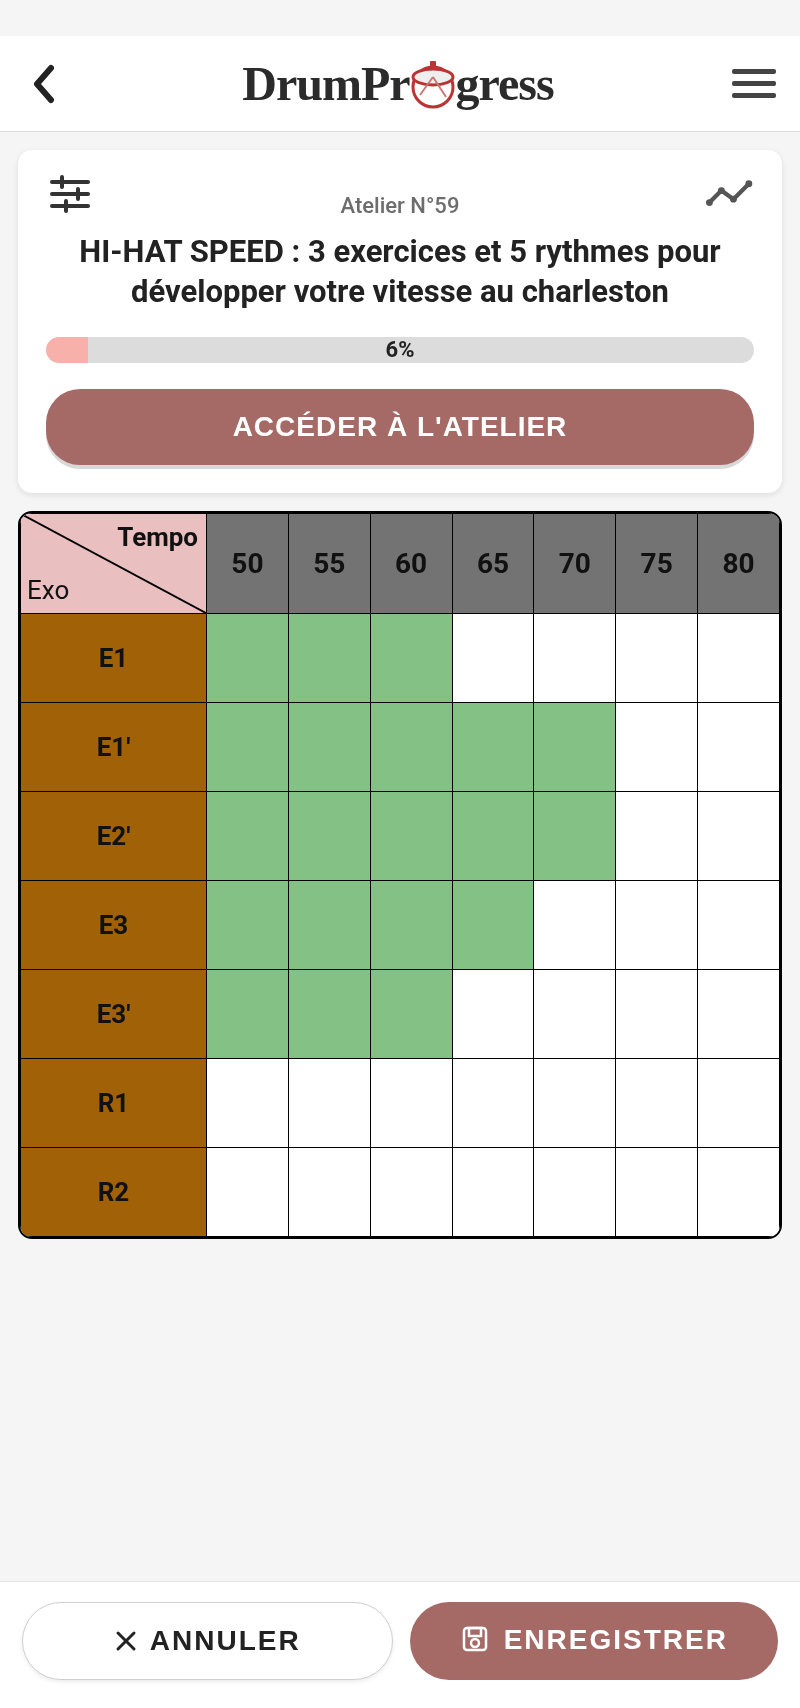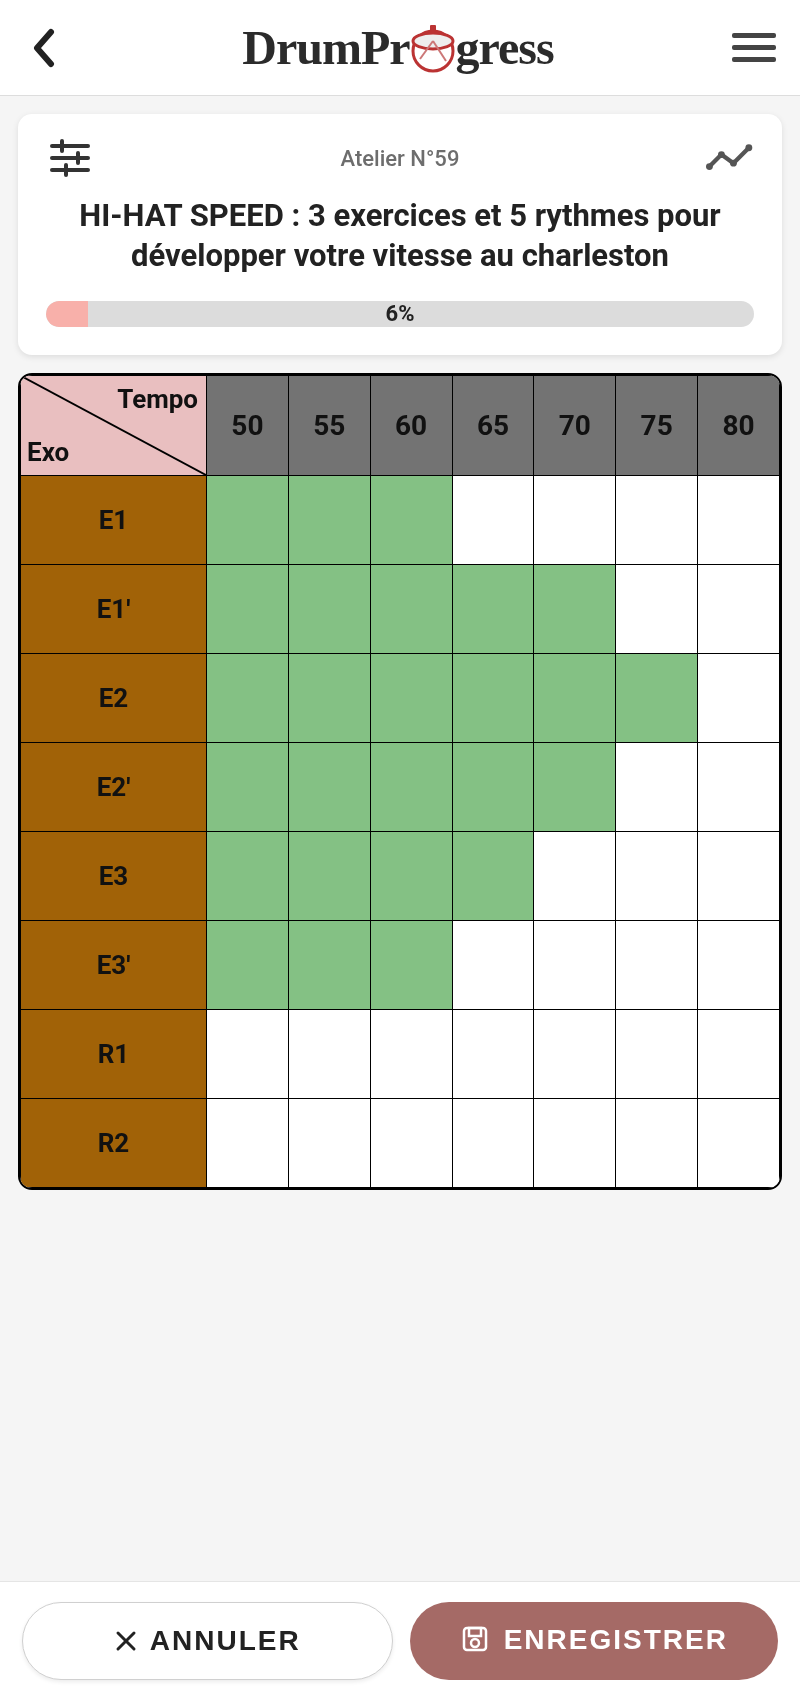--- a/index.html
+++ b/index.html
@@ -12,35 +12,36 @@
     flex-direction: column;
   }
   
   .header {
     display: flex;
     align-items: center;
     justify-content: space-between;
     padding: 20px 24px;
     background: #fff;
     border-bottom: 1px solid #ddd;
+    margin-top: 36px;
   }
   .back-btn { width: 40px; height: 40px; display:flex; align-items:center; justify-content:center; cursor:pointer; }
   .hamburger { width: 44px; height: 40px; display:flex; flex-direction:column; justify-content:center; gap:7px; cursor:pointer; }
   .hamburger span { display:block; height:5px; background:#444; border-radius:2px; }
   .logo { display:flex; align-items:center; font-family: Georgia, "Times New Roman", serif; font-weight:700; color:#2b2b2b; font-size:48px; letter-spacing:-1px; }
   .logo .drum-icon { display:inline-flex; margin:0 -4px; }
   
   .card {
     background:#fff;
     margin:18px;
     border-radius:14px;
     box-shadow: 0 2px 6px rgba(0,0,0,0.1);
     padding: 20px 28px 28px;
   }
-  .card-top { display:flex; align-items:center; justify-content:space-between; }
+  .card-top { display:flex; align-items:flex-end; justify-content:space-between; }
   .tune-icon, .graph-icon { width:48px; height:48px; display:flex; align-items:center; justify-content:center; }
   .card-subtitle { color:#6d6d6d; font-size:22px; font-weight:500; text-align:center; flex:1; }
   .card-title { font-size:31px; font-weight:700; color:#222; text-align:center; margin-top:14px; line-height:1.3; }
   .progress-row { margin-top:24px; position:relative; }
   .progress-bar-bg { height:26px; background:#dcdcdc; border-radius:13px; overflow:hidden; }
   .progress-bar-fill { height:100%; background:#f8b0aa; border-radius:13px 0 0 13px; }
   .progress-text { position:absolute; top:0; left:0; right:0; text-align:center; line-height:26px; font-weight:700; font-size:22px; color:#222; }
   .access-btn {
     display:block; width:100%; margin-top:26px;
     background:#a56a66; color:#fff; border:none; border-radius:34px;
@@ -49,21 +50,21 @@
     box-shadow: 0 4px 0 rgba(0,0,0,0.15);
   }
   
   .table-wrap { margin:0 18px; border:2px solid #000; border-radius:14px; overflow:hidden; background:#fff; }
   table { border-collapse: collapse; width:100%; table-layout:fixed; }
   th, td { border:1px solid #000; text-align:center; }
   thead th { background:#737373; font-size:28px; font-weight:700; color:#111; height:100px; }
   thead th.corner { position:relative; background:#e9bfc0; width:186px; }
   .corner svg { position:absolute; top:0; left:0; width:100%; height:100%; }
   .corner-tempo { position:absolute; top:8px; right:8px; font-size:26px; font-weight:700; }
-  .corner-exo { position:absolute; bottom:8px; left:6px; font-size:26px; font-weight:700; }
+  .corner-exo { position:absolute; bottom:8px; left:6px; font-size:26px; font-weight:400; }
   tbody th { background:#a16207; font-size:26px; font-weight:700; color:#111; height:89px; width:186px; }
   tbody td { height:89px; background:#fff; }
   tbody td.done { background:#84c184; }
   
   .footer {
     margin-top:auto;
     display:flex; gap:17px; padding:20px 22px 28px;
     background:#fff; border-top:1px solid #e5e5e5;
   }
   .btn-cancel {
@@ -134,20 +135,21 @@
       </svg>
     </div>
   </div>
   <div class="card-title">HI-HAT SPEED : 3 exercices et 5 rythmes pour développer votre vitesse au charleston</div>
   <div class="progress-row">
     <div class="progress-bar-bg">
       <div class="progress-bar-fill" style="width:6%"></div>
     </div>
     <div class="progress-text">6%</div>
   </div>
+  <button class="access-btn">ACCÉDER À L'ATELIER</button>
 </div>
 
 <div class="table-wrap">
   <table>
     <thead>
       <tr>
         <th class="corner">
           <svg viewBox="0 0 186 100" preserveAspectRatio="none">
               <line x1="0" y1="0" x2="186" y2="100" stroke="#000" stroke-width="2"></line>
             </svg>
@@ -177,30 +179,20 @@
           <td></td>
         </tr>
         <tr>
           <th>E1'</th>
           <td class="done"></td>
           <td class="done"></td>
           <td class="done"></td>
           <td class="done"></td>
           <td class="done"></td>
           <td></td>
-          <td></td>
-        </tr>
-        <tr>
-          <th>E2</th>
-          <td class="done"></td>
-          <td class="done"></td>
-          <td class="done"></td>
-          <td class="done"></td>
-          <td class="done"></td>
-          <td class="done"></td>
           <td></td>
         </tr>
         <tr>
           <th>E2'</th>
           <td class="done"></td>
           <td class="done"></td>
           <td class="done"></td>
           <td class="done"></td>
           <td class="done"></td>
           <td></td>

